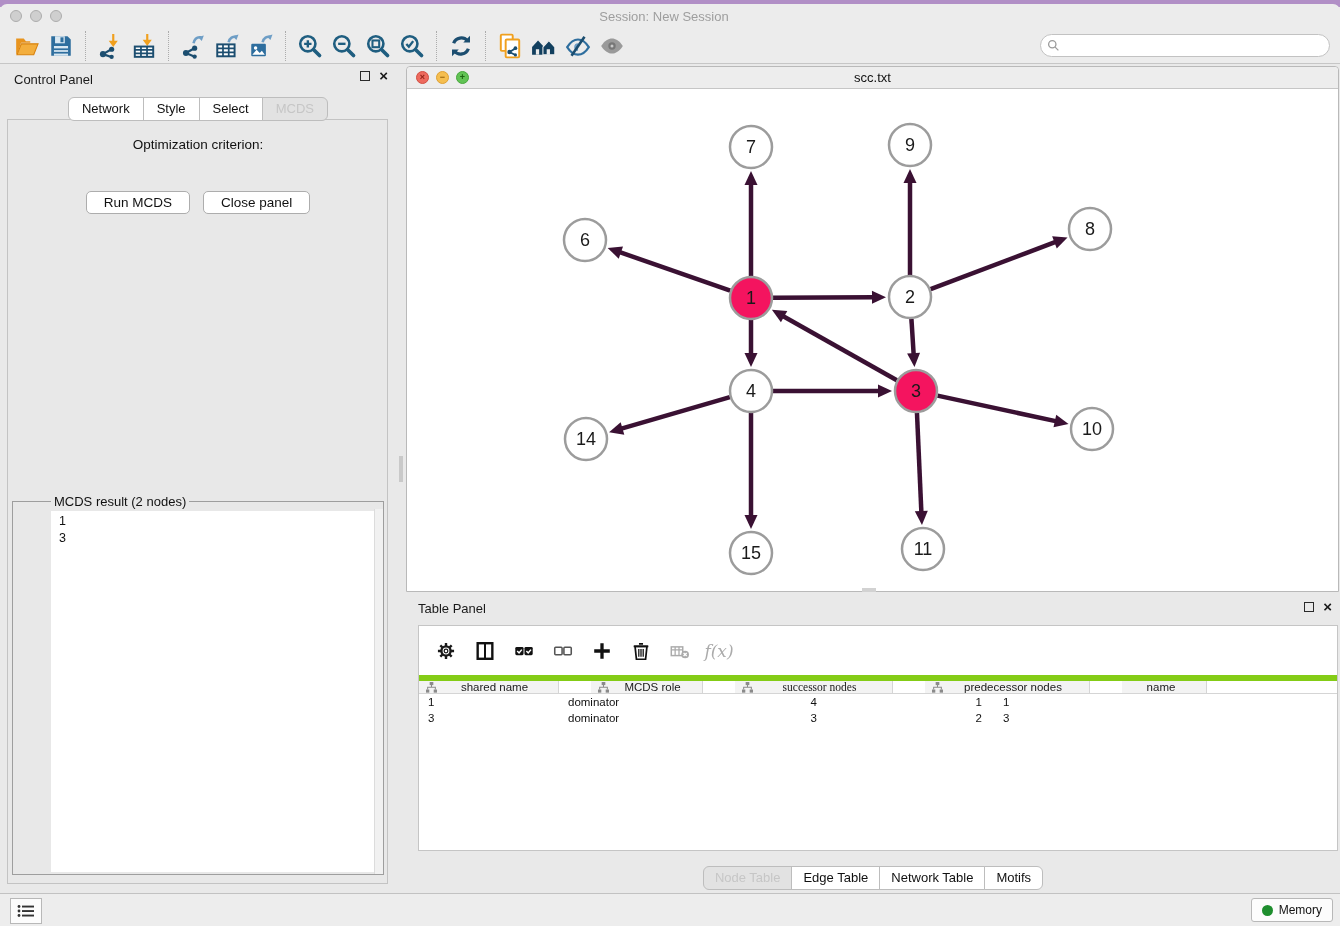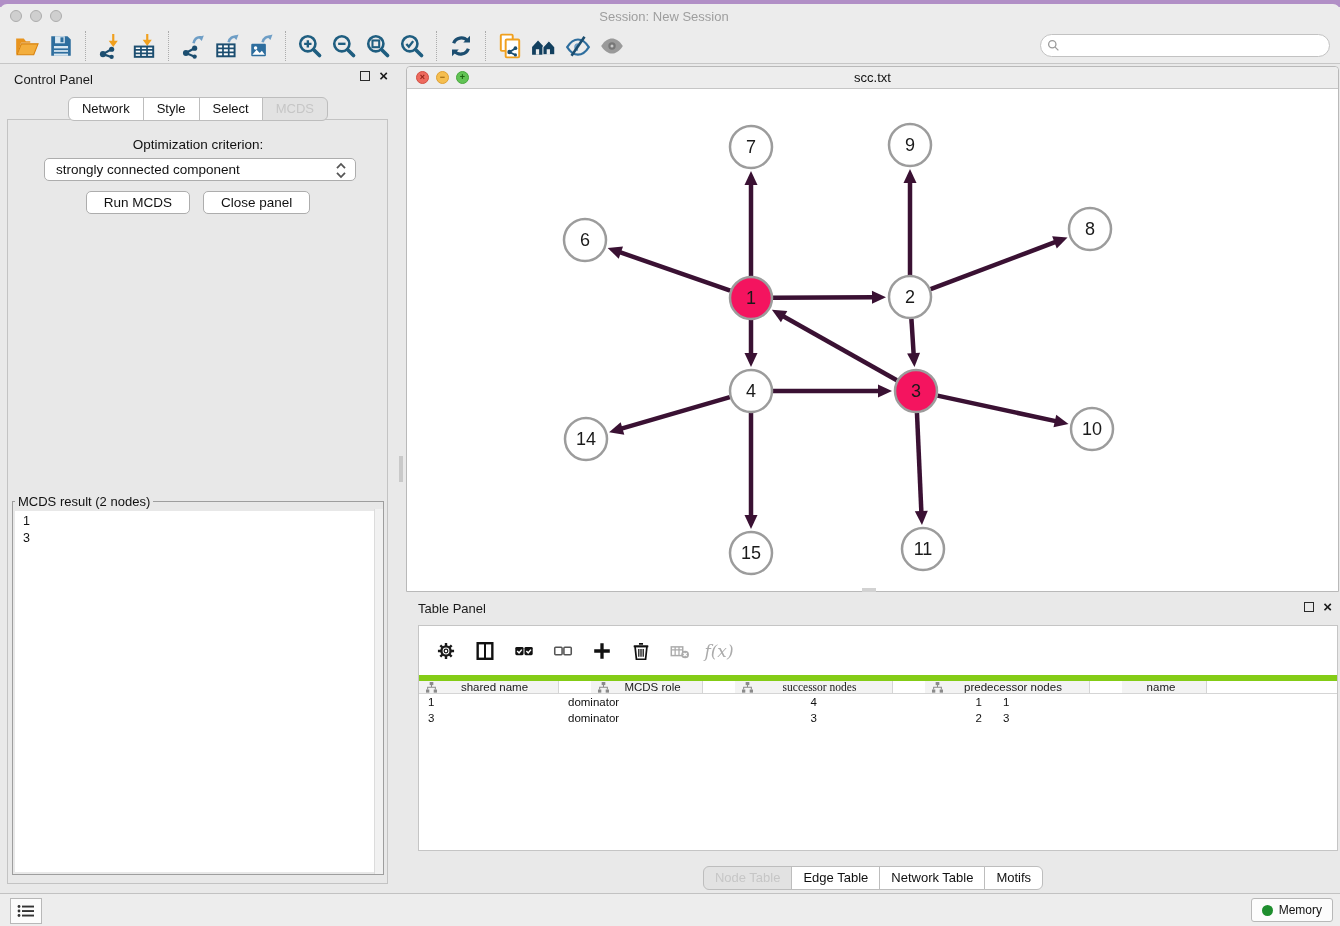--- a/index.html
+++ b/index.html
@@ -42,21 +42,21 @@
               border:1px solid #C3C3C3; background:#E8E8E8; }
   .opt-label { position:absolute; top:73px; left:0; width:396px; text-align:center; font-size:13.5px; color:#111; }
   .dropdown { position:absolute; left:44px; top:94px; width:312px; height:23px; background:#FFFFFF;
               border:1px solid #ADADAD; border-radius:5px; display:flex; align-items:center;
               font-size:13.5px; color:#111; padding-left:11px; }
   .dd-chev { position:absolute; right:8px; top:3px; }
   .btn-row { position:absolute; top:127px; left:0; width:396px; display:flex; justify-content:center; gap:13px; }
   .pbtn { height:23px; background:#FFFFFF; border:1px solid #ADADAD; border-radius:5px;
           font-size:13.5px; color:#111; padding:0 17px; display:flex; align-items:center; }
   fieldset.result { position:absolute; left:12px; top:430px; width:372px; height:381px;
-                    border:1px solid #9E9E9E; background:transparent; }
+                    border:1px solid #9E9E9E; background:transparent;padding-left:36px; }
   fieldset.result legend { font-size:13px; color:#111; padding:0 3px; margin-left:2px; }
   .result-area { position:absolute; left:2px; right:2px; top:2px; bottom:2px; background:#FFFFFF;
                  font-size:12.5px; color:#111; padding:2px 0 0 8px; line-height:17px; }
   .result-scroll { position:absolute; right:0; top:0; bottom:0; width:9px; background:#F1F1F1;
                    border-left:1px solid #DCDCDC; }
 
   
   .network-window { position:absolute; left:406px; top:66px; width:933px; height:526px;
                     border:1px solid #B9B9B9; border-radius:4px 4px 0 0; background:#FFFFFF; }
   .nw-titlebar { position:relative; height:22px; background:#EDEDED; border-bottom:1px solid #C6C6C6;
@@ -269,27 +269,20 @@
 
   <div class="control-panel">
     <span class="cp-header">Control Panel</span>
     <div class="panel-icons">
       <span class="float-box"></span>
       <span class="close-x">×</span>
     </div>
     <div class="cp-tabs" id="cp-tabs"><span class="tab first">Network</span><span class="tab">Style</span><span class="tab">Select</span><span class="tab last selected">MCDS</span></div>
     <div class="cp-inset"></div>
     <div class="opt-label">Optimization criterion:</div>
-    <div class="dropdown">
-      <span>strongly connected component</span>
-      <svg class="dd-chev" width="12" height="17" viewBox="0 0 12 17">
-          <path d="M2 6.2L6 2l4 4.2" stroke="#555" stroke-width="1.8" fill="none"></path>
-          <path d="M2 10.8L6 15l4-4.2" stroke="#555" stroke-width="1.8" fill="none"></path>
-        </svg>
-    </div>
     <div class="btn-row">
       <div class="pbtn">Run MCDS</div>
       <div class="pbtn">Close panel</div>
     </div>
     <fieldset class="result">
       <legend>MCDS result (2 nodes)</legend>
       <div style="position:relative; width:100%; height:100%;">
         <div class="result-area" id="result-area">
             <div>1</div>
             <div>3</div>

